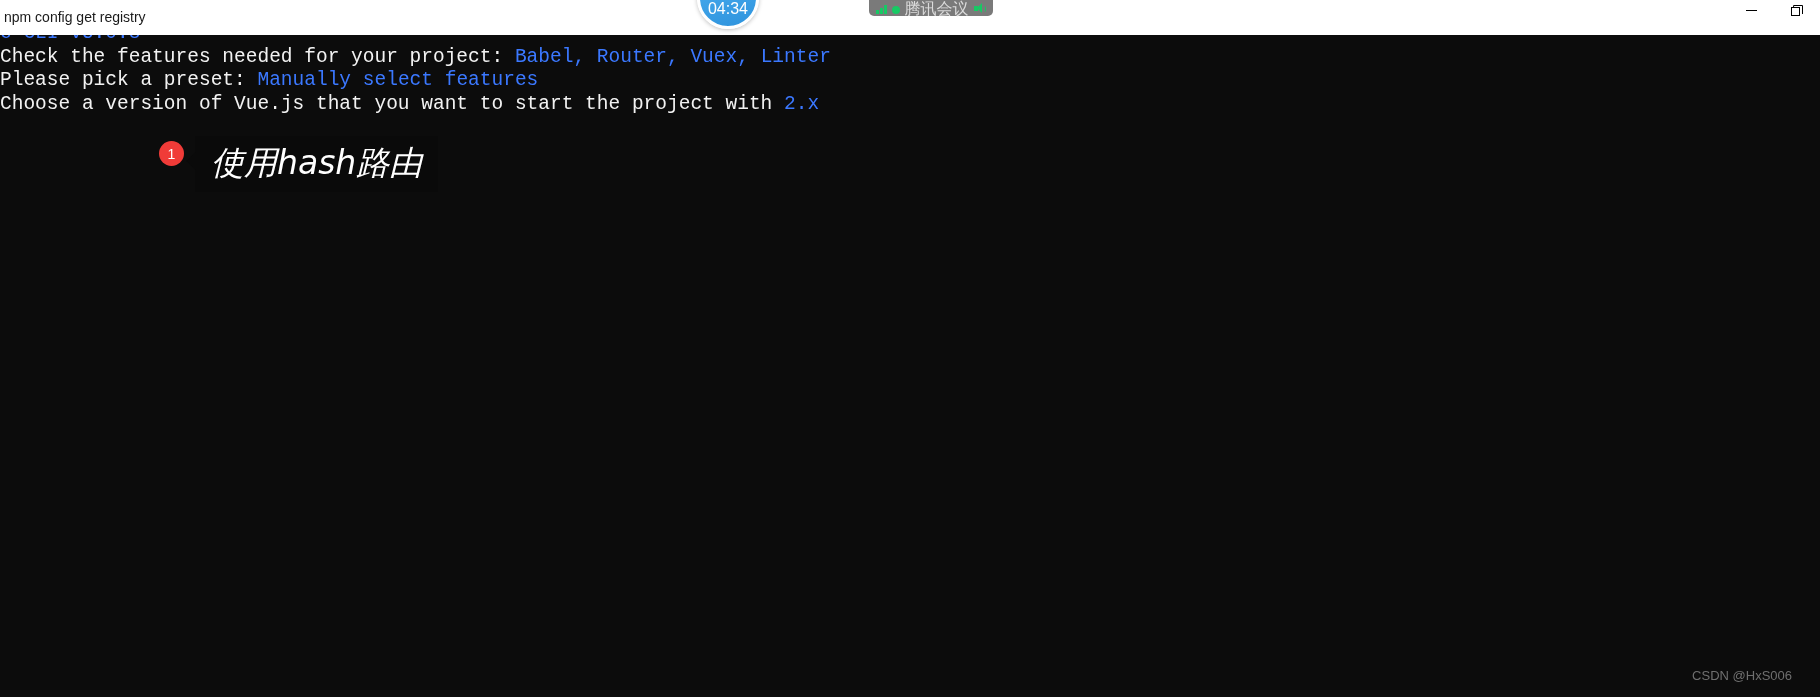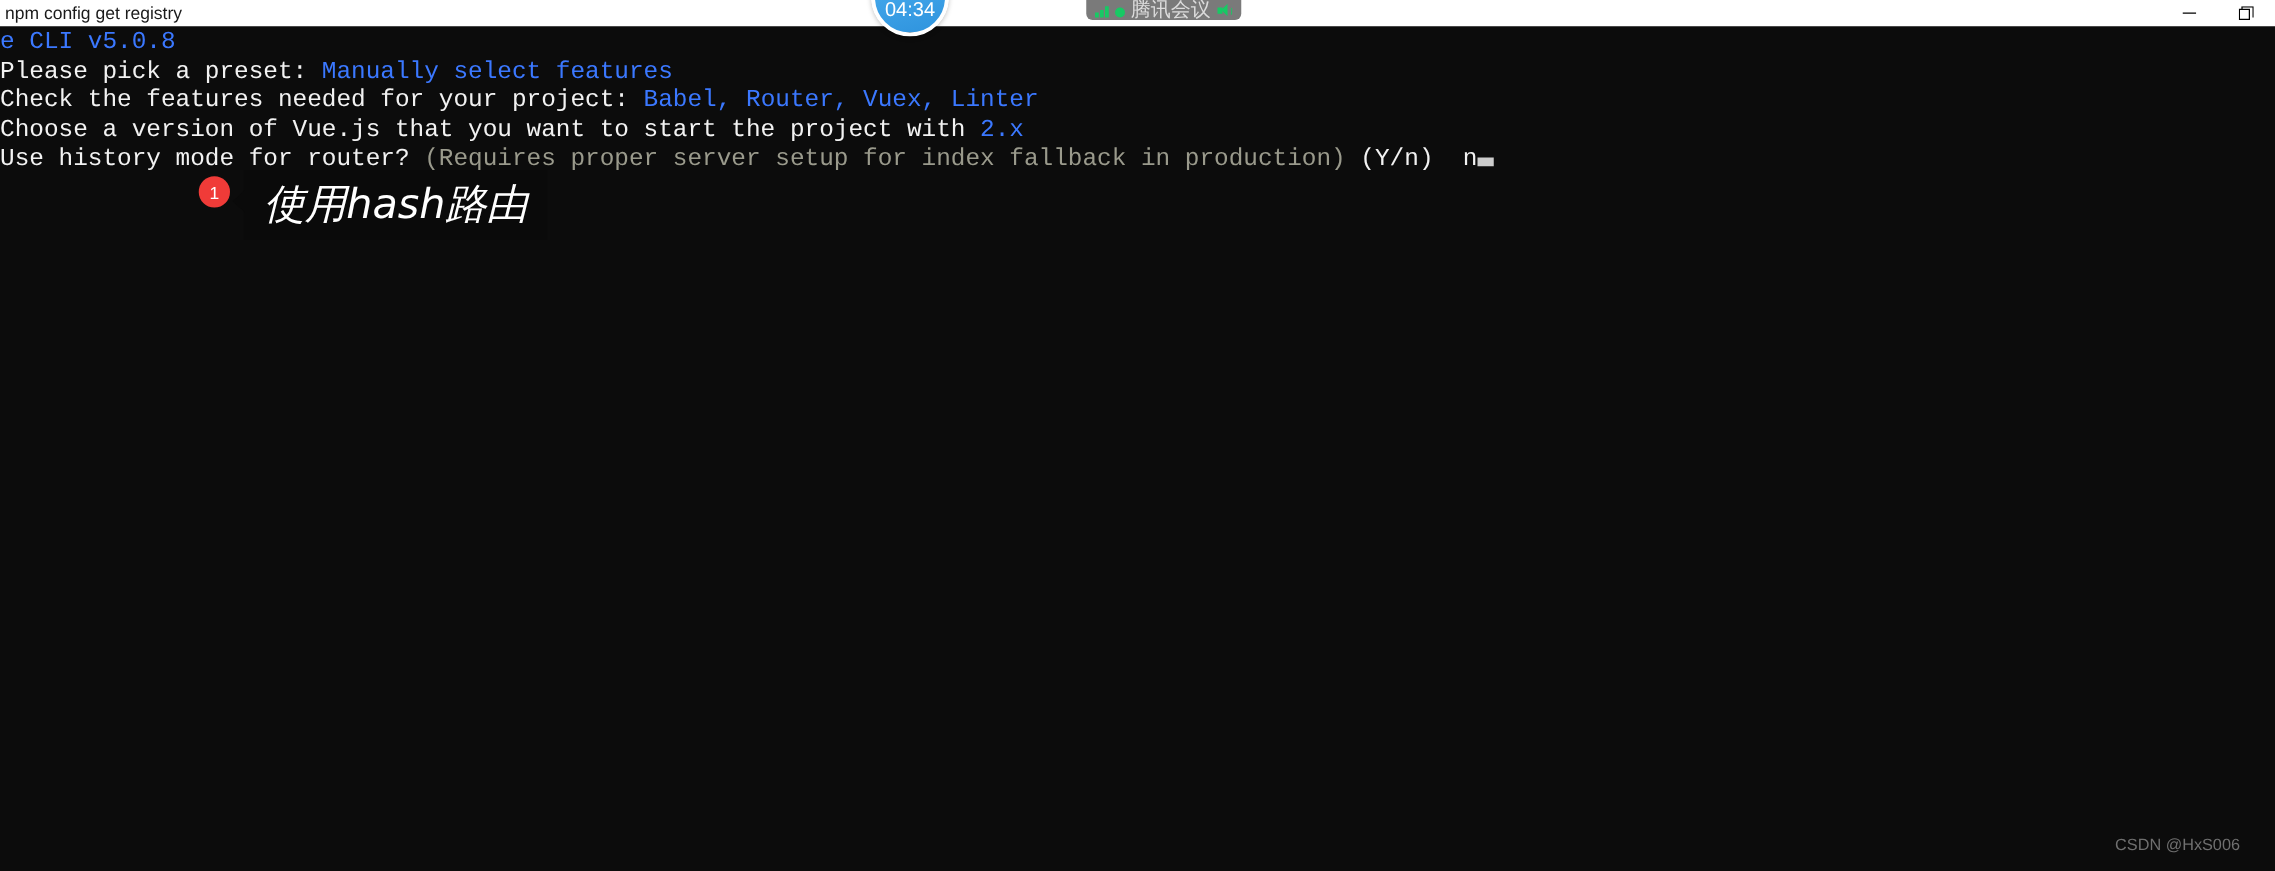--- a/index.html
+++ b/index.html
@@ -6,21 +6,21 @@
   html, body {
     width:1820px; height:697px;
     background:#0c0c0c;
     font-family:"Liberation Sans", sans-serif;
     overflow:hidden;
   }
 
   
   .titlebar{
     position:absolute; top:0; left:0;
-    width:1820px; height:21px;
+    width:1820px; height:35px;
     background:#ffffff;
     display:flex; align-items:center;
     z-index:5;
   }
   .titlebar-text{
     font-size:14px; color:#1a1a1a;
     padding-left:4px;
     white-space:nowrap;
     line-height:21px;
   }
@@ -202,24 +202,23 @@
   <span class="speaker-icon">
     <span class="body"></span>
       <span class="cone"></span>
       <span class="wave"></span>
   </span>
 </div>
 
 <div class="terminal">
   <div id="terminal-lines">
       <div class="line"><span class="c-blue">e CLI v5.0.8</span></div>
+      <div class="line"><span class="c-white">Check the features needed for your project: </span><span class="c-blue">Babel, Router, Vuex, Linter</span></div>
       <div class="line"><span class="c-white">Please pick a preset: </span><span class="c-blue">Manually select features</span></div>
-      <div class="line"><span class="c-white">Check the features needed for your project: </span><span class="c-blue">Babel, Router, Vuex, Linter</span></div>
       <div class="line"><span class="c-white">Choose a version of Vue.js that you want to start the project with </span><span class="c-blue">2.x</span></div>
-      <div class="line"><span class="c-white">Use history mode for router? </span><span class="c-dim">(Requires proper server setup for index fallback in production)</span><span class="c-white"> (Y/n) </span><span class="c-white"> n</span><span class="cursor"></span></div>
     </div>
 </div>
 
 <div class="annotation">
   <div class="anno-badge">1</div>
   <div class="anno-arrow"></div>
   <div class="anno-box">
     <div class="anno-text">使用hash路由</div>
   </div>
 </div>

